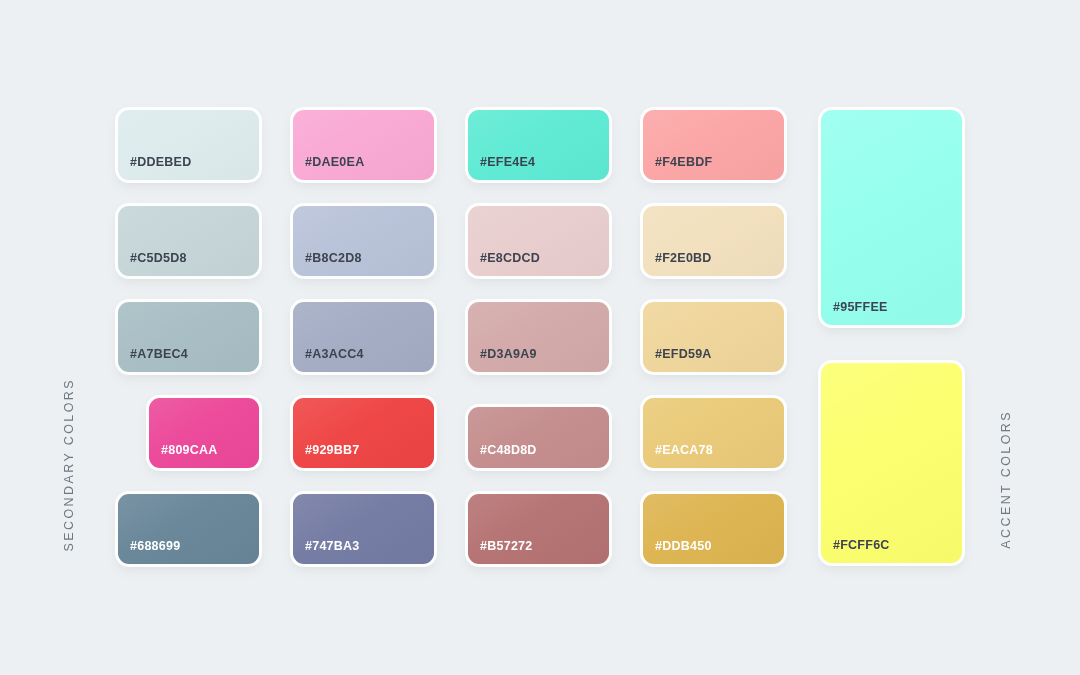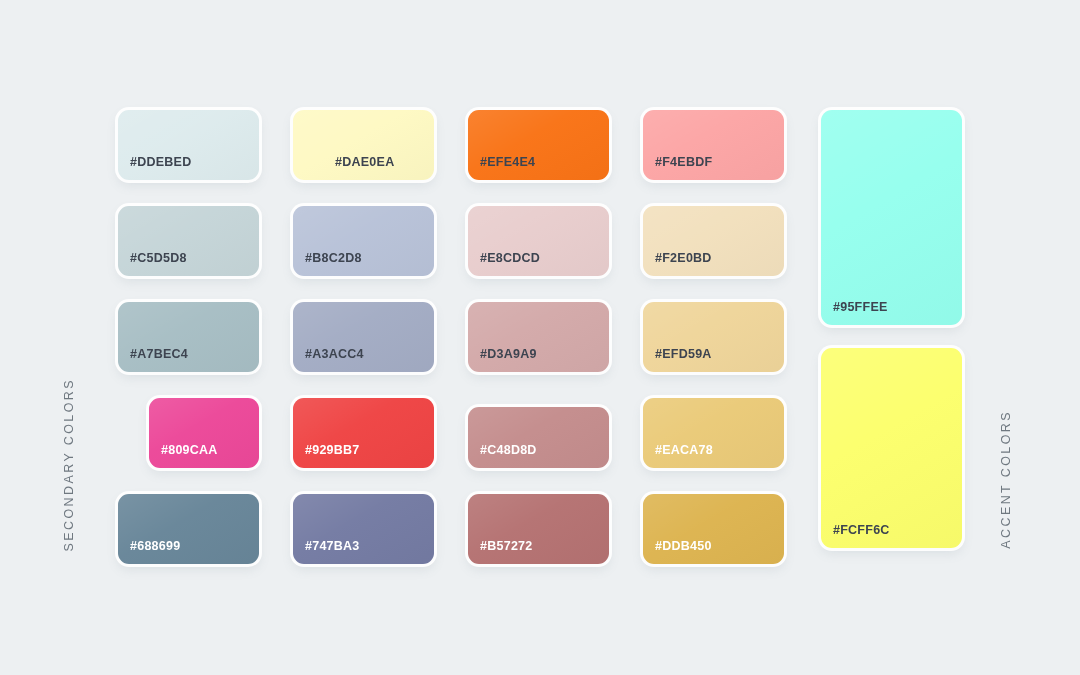--- a/index.html
+++ b/index.html
@@ -61,21 +61,21 @@
     left: 821px;
     top: 110px;
     width: 141px;
     height: 458px;
     display: flex;
     flex-direction: column;
     gap: 23px;
   }
 
   .accent-column .swatch:nth-child(1) { height: 215px; }
-  .accent-column .swatch:nth-child(2) { height: 200px; }
+  .accent-column .swatch:nth-child(2) { height: 200px; margin-top: 15px; }
 
   
   .swatch {
     position: relative;
     border-radius: 11px;
     box-shadow:
       0 0 0 3px rgba(255,255,255,0.92),
       0 5px 11px rgba(120,135,150,0.17),
       0 1px 2px rgba(120,135,150,0.10);
     display: flex;
@@ -113,24 +113,24 @@
 <body style="background: rgb(237, 240, 242);">
 
 <div class="palette-board">
 
   <div class="side-caption left">SECONDARY COLORS</div>
 
   <div class="secondary-grid">
       <div class="swatch dark-text" style="background: rgb(221, 235, 237);">
         <span class="swatch-label">#DDEBED</span>
       </div>
-      <div class="swatch dark-text" style="background: #fef9c3; padding-left: 30px;">
+      <div class="swatch dark-text" style="background: #f9a8d4;">
         <span class="swatch-label">#DAE0EA</span>
       </div>
-      <div class="swatch dark-text" style="background: #f97316;">
+      <div class="swatch dark-text" style="background: #5eead4;">
         <span class="swatch-label">#EFE4E4</span>
       </div>
       <div class="swatch dark-text" style="background: #fca5a5;">
         <span class="swatch-label">#F4EBDF</span>
       </div>
       <div class="swatch dark-text" style="background: rgb(197, 213, 216);">
         <span class="swatch-label">#C5D5D8</span>
       </div>
       <div class="swatch dark-text" style="background: rgb(184, 194, 216);">
         <span class="swatch-label">#B8C2D8</span>

